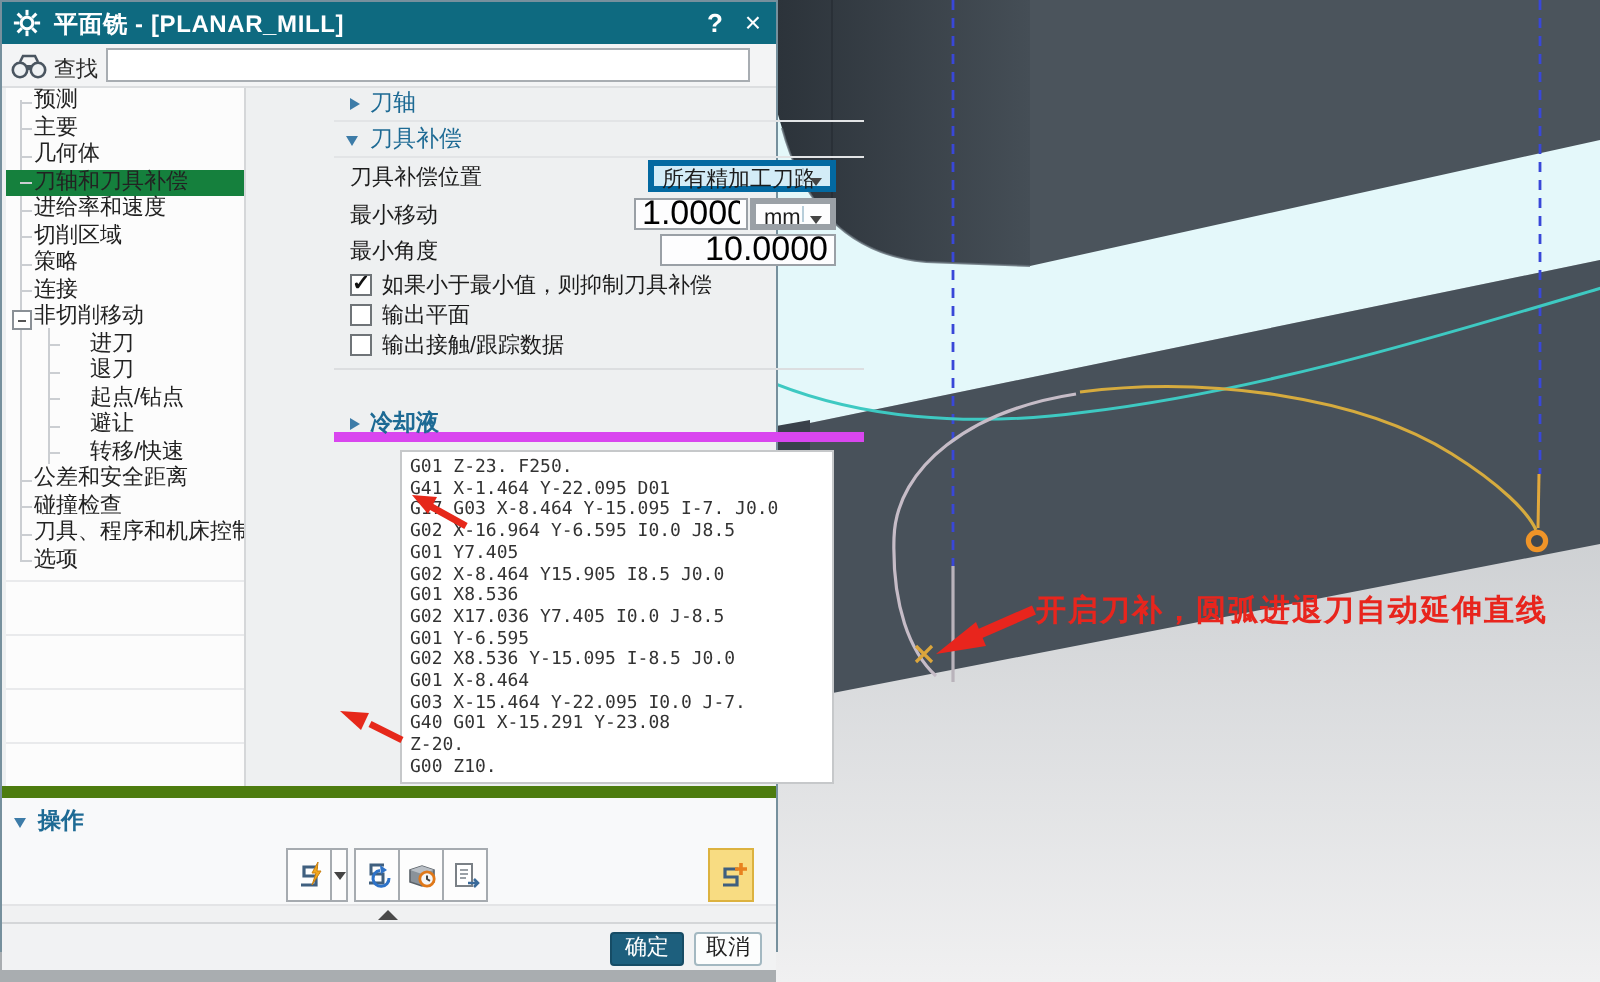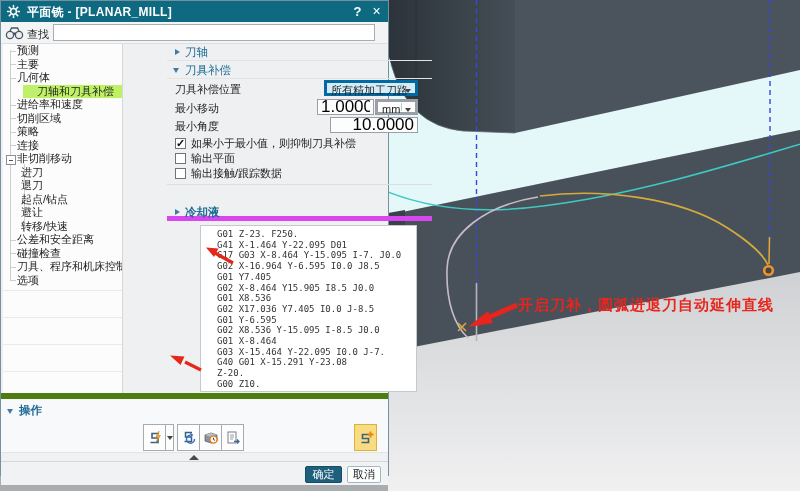--- a/index.html
+++ b/index.html
@@ -35,23 +35,23 @@
 
   
   .nav { position:absolute; left:2px; top:0; width:120px; height:349px; background:#fcfcfc;
          border-right:1px solid #d5d7d9; font-size:11px; color:#222; overflow:hidden; }
   .trunk  { position:absolute; left:7px; top:6px; width:1px; height:231px; background:#cbced2; }
   .trunk2 { position:absolute; left:21px; top:120px; width:1px; height:68px; background:#cbced2; }
   .nav-item { position:relative; height:13.5px; line-height:13.5px; padding-left:14px;
               white-space:nowrap; cursor:default; }
   .nav-item::before { content:""; position:absolute; left:7px; top:6.5px; width:6px;
                       border-top:1px solid #cbced2; }
-  .nav-item.level-1 { padding-left:18px; }
+  .nav-item.level-1 { padding-left:42px; }
   .nav-item.level-1::before { left:21px; width:6px; }
-  .nav-item.selected { background:#bef264;margin-left:20px; }
+  .nav-item.selected { background:#15803d; }
   .nav-item.expanded::before { display:none; }
   .nav-item.expanded::after { content:""; position:absolute; left:3px; top:3px; width:8px; height:8px;
       border:1px solid #8a9096; background:#fff linear-gradient(#555,#555) center / 4px 1px no-repeat; }
   .nav-sep { position:absolute; left:0; width:100%; height:1px; background:#e9eaec; }
 
   
   .panel { position:absolute; left:122px; top:0; width:265px; height:349px; font-size:11px; color:#1c1c1c;margin-left:44px; }
   .sec-head { position:absolute; left:0; right:0; height:17px; line-height:17px;
               border-bottom:1px solid #e2e4e6; cursor:default; }
   .sec-head .sec-label { position:absolute; left:18px; top:0; color:#1d6a94; font-size:11.5px; }
@@ -69,21 +69,21 @@
   .num-input { position:absolute; height:16px; border:1px solid #9aa0a6; background:#fdfdfe;
                font-size:17px; text-align:right; padding:0 3px; font-family:"Liberation Sans",sans-serif; }
   .chk-row { position:absolute; left:8px; height:13px; line-height:13px; white-space:nowrap; }
   .chk { display:inline-block; width:11px; height:11px; border:1px solid #6f7478; background:#fff;
          vertical-align:-2px; margin-right:5px; position:relative; }
   .chk-row.checked .chk::after { content:"\2713"; position:absolute; left:0px; top:-2px; font-size:11px;
                                  font-weight:700; color:#111; }
   .hline { position:absolute; left:0; right:0; height:1px; background:#dcdee0; }
 
   .gcode { position:absolute; left:33px; top:181px; width:217px; height:167px; background:#fff;
-           border:1px solid #c6c8ca; padding:3px 16px; overflow:hidden; }
+           border:1px solid #c6c8ca; padding:3px 4px; overflow:hidden; }
   .gcode-line { font-family:"DejaVu Sans Mono", monospace; font-size:9px; line-height:10.7px;
                 color:#333; white-space:pre; }
 
   
   .actions { position:absolute; left:0; top:392px; width:387px; height:59px; background:#f8f9fa;
              border-top:6px solid #4d7c0f;font-weight:bold; }
   .actions .sec-label { position:absolute; left:18px; top:4px; color:#1d6a94; font-size:11.5px; }
   .actions .arr-d { left:6px; top:10px; }
   .abtn { position:absolute; top:25px; width:23px; height:27px; background:#fdfdfd;
           border:1px solid #a6abb0; display:flex; align-items:center; justify-content:center; cursor:default; }

